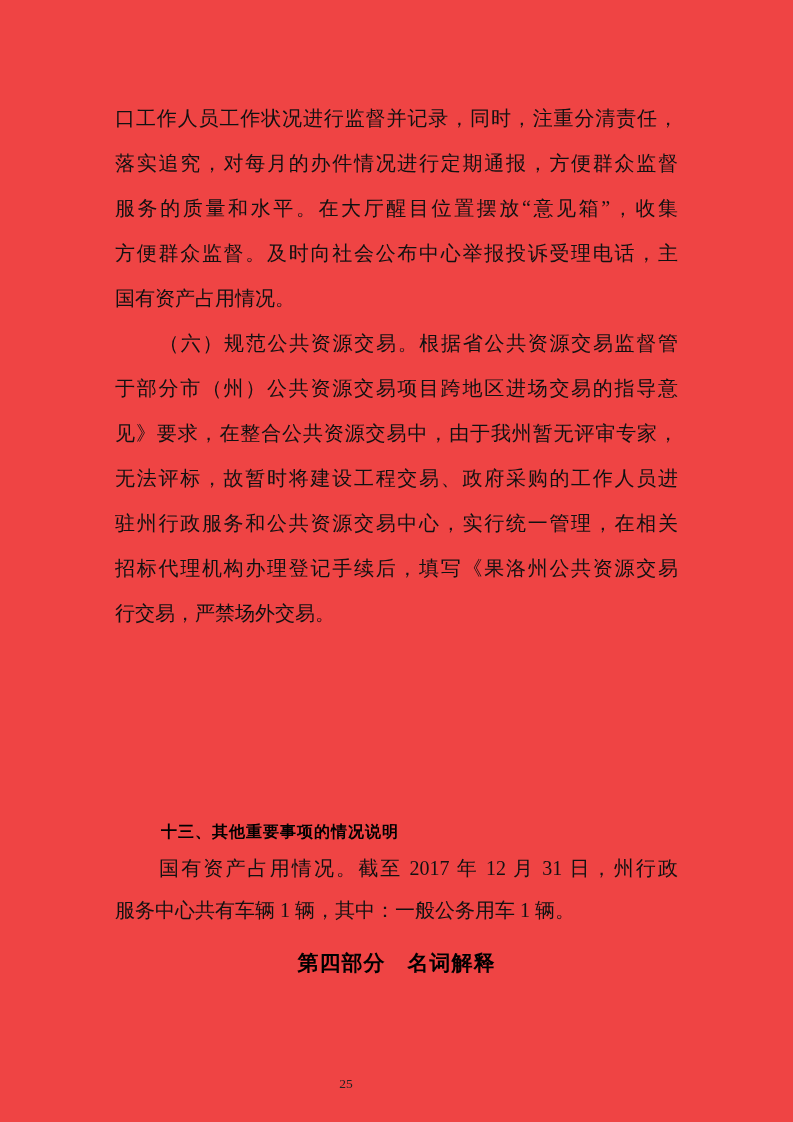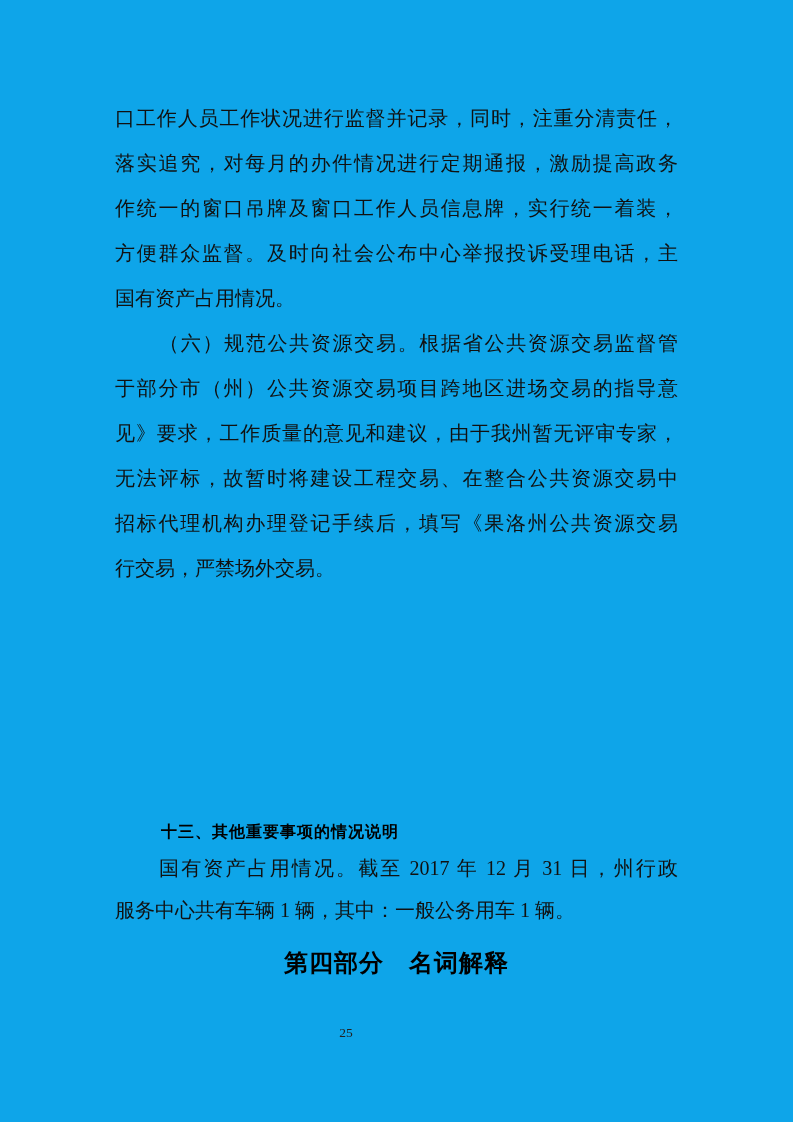--- a/index.html
+++ b/index.html
@@ -5,21 +5,21 @@
   html, body {
     margin: 0;
     padding: 0;
     background: #e8e8e8;
   }
   .page {
     position: relative;
     width: 793px;
     height: 1122px;
     margin: 0 auto;
-    background: #0ea5e9;
+    background: #ef4444;
     box-shadow: 0 0 2px rgba(0,0,0,0.25);
     font-family: "Liberation Serif", serif;
     color: #111111;
     overflow: hidden;
   }
   .col {
     position: absolute;
     left: 115px;
     width: 563px;
   }
@@ -56,57 +56,58 @@
     height: 42px;
   }
   .part4-heading {
     position: absolute;
     left: 0;
     top: 943px;
     width: 793px;
     text-align: center;
     font-family: "Liberation Sans", sans-serif;
     font-weight: bold;
-    font-size: 24px;
+    font-size: 21px;
     line-height: 40px;
     letter-spacing: 1px;
     color: #000000;
   }
   .para4 { top: 988px; }
   .para4 .line {
     font-size: 20px;
     line-height: 41px;
     height: 41px;
   }
   .page-number {
     position: absolute;
     left: 0;
-    top: 1024px;
+    top: 1075px;
     width: 692px;
     text-align: center;
     font-size: 13.5px;
     line-height: 18px;
     color: #222222;
   }
 </style>
 </head>
 <body>
 
 <div class="page">
 
   <div class="col bodyA">
     <div class="line just">口工作人员工作状况进行监督并记录，同时，注重分清责任，</div>
-    <div class="line just">落实追究，对每月的办件情况进行定期通报，激励提高政务</div>
-    <div class="line just">作统一的窗口吊牌及窗口工作人员信息牌，实行统一着装，</div>
+    <div class="line just">落实追究，对每月的办件情况进行定期通报，方便群众监督</div>
+    <div class="line just">服务的质量和水平。在大厅醒目位置摆放“意见箱”，收集</div>
     <div class="line just">方便群众监督。及时向社会公布中心举报投诉受理电话，主</div>
     <div class="line">国有资产占用情况。</div>
     <div class="line just indent">（六）规范公共资源交易。根据省公共资源交易监督管</div>
     <div class="line just">于部分市（州）公共资源交易项目跨地区进场交易的指导意</div>
-    <div class="line just">见》要求，工作质量的意见和建议，由于我州暂无评审专家，</div>
-    <div class="line just">无法评标，故暂时将建设工程交易、在整合公共资源交易中</div>
+    <div class="line just">见》要求，在整合公共资源交易中，由于我州暂无评审专家，</div>
+    <div class="line just">无法评标，故暂时将建设工程交易、政府采购的工作人员进</div>
+    <div class="line just">驻州行政服务和公共资源交易中心，实行统一管理，在相关</div>
     <div class="line just">招标代理机构办理登记手续后，填写《果洛州公共资源交易</div>
     <div class="line">行交易，严禁场外交易。</div>
   </div>
 
   <div class="col heading13">十三、其他重要事项的情况说明</div>
 
   <div class="col para3">
     <div class="line just indent">国有资产占用情况。截至 2017 年 12 月 31 日，州行政</div>
     <div class="line">服务中心共有车辆 1 辆，其中：一般公务用车 1 辆。</div>
   </div>

